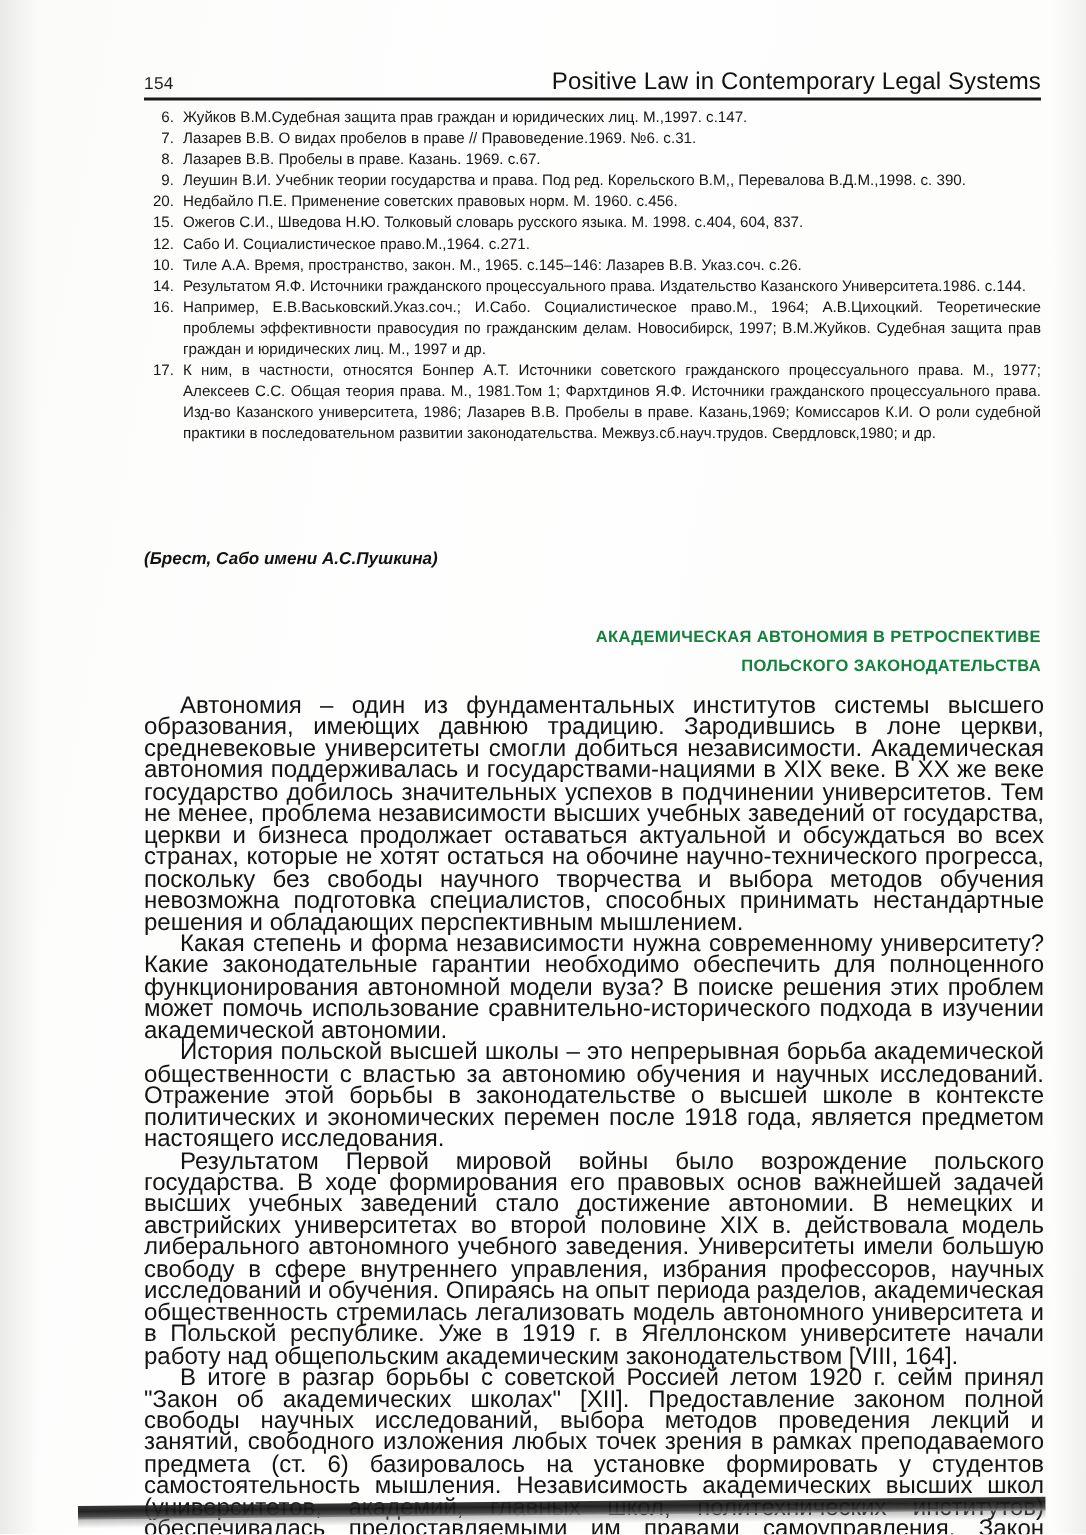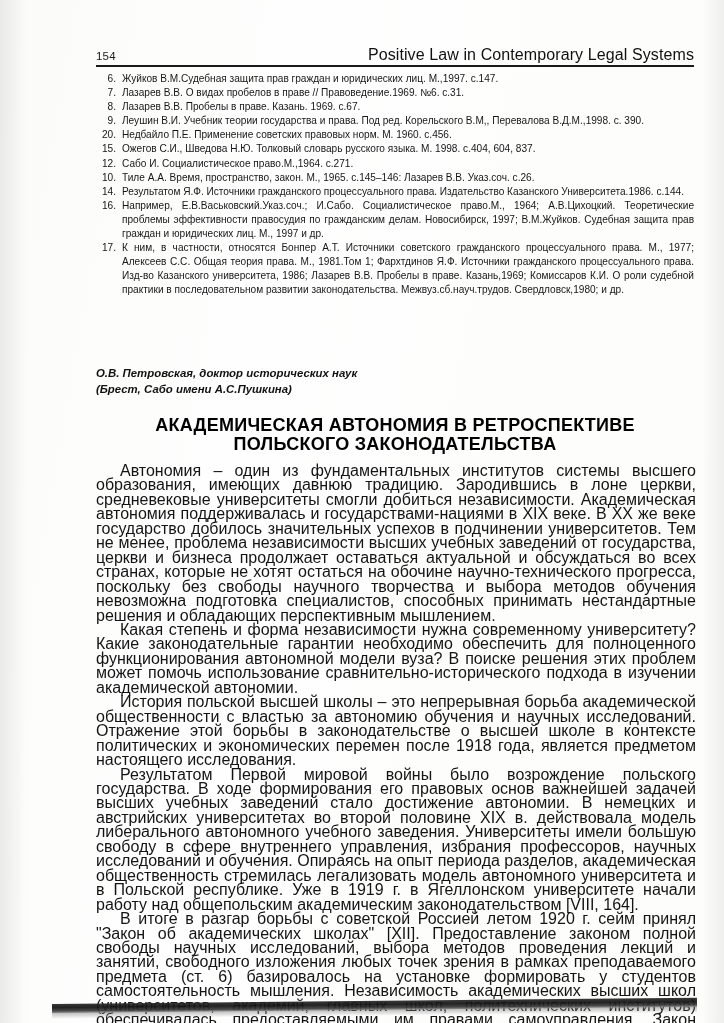--- a/index.html
+++ b/index.html
@@ -98,26 +98,26 @@
     line-height: 15.6px;
     color: #121212;
   }
 
   
   .article-title {
     position: absolute;
     left: 96px;
     top: 416px;
     width: 598px;
-    text-align: center;
+    text-align: right;
     font-weight: bold;
-    font-size: 18px;
+    font-size: 11px;
     line-height: 19px;
     letter-spacing: .25px;
-    color: #000000;
+    color: #15803d;
   }
 
   
   .body-text {
     position: absolute;
     left: 96px;
     top: 464px;
     width: 600px;
     font-size: 16px;
     line-height: 14.45px;
@@ -219,21 +219,20 @@
       <span class="ref-num">16.</span>
       <span class="ref-text">Например, Е.В.Васьковский.Указ.соч.; И.Сабо. Социалистическое право.М., 1964; А.В.Цихоцкий. Теоретические проблемы эффективности правосудия по гражданским делам. Новосибирск, 1997; В.М.Жуйков. Судебная защита прав граждан и юридических лиц. М., 1997 и др.</span>
     </div>
     <div class="ref-item">
       <span class="ref-num">17.</span>
       <span class="ref-text">К ним, в частности, относятся Бонпер А.Т. Источники советского гражданского процессуального права. М., 1977; Алексеев С.С. Общая теория права. М., 1981.Том 1; Фархтдинов Я.Ф. Источники гражданского процессуального права. Изд-во Казанского университета, 1986; Лазарев В.В. Пробелы в праве. Казань,1969; Комиссаров К.И. О роли судебной практики в последовательном развитии законодательства. Межвуз.сб.науч.трудов. Свердловск,1980; и др.</span>
     </div>
   </div>
 
   <div class="author-block">
-    <div>О.В. Петровская, доктор исторических наук</div>
     <div>(Брест, Сабо имени А.С.Пушкина)</div>
   </div>
 
   <div class="article-title">
     <div>АКАДЕМИЧЕСКАЯ АВТОНОМИЯ В РЕТРОСПЕКТИВЕ</div>
     <div>ПОЛЬСКОГО ЗАКОНОДАТЕЛЬСТВА</div>
   </div>
 
   <div class="body-text">
     <p>Автономия – один из фундаментальных институтов системы высшего образования, имеющих давнюю традицию. Зародившись в лоне церкви, средневековые университеты смогли добиться независимости. Академическая автономия поддерживалась и государствами-нациями в XIX веке. В XX же веке государство добилось значительных успехов в подчинении университетов. Тем не менее, проблема независимости высших учебных заведений от государства, церкви и бизнеса продолжает оставаться актуальной и обсуждаться во всех странах, которые не хотят остаться на обочине научно-технического прогресса, поскольку без свободы научного творчества и выбора методов обучения невозможна подготовка специалистов, способных принимать нестандартные решения и обладающих перспективным мышлением.</p>

